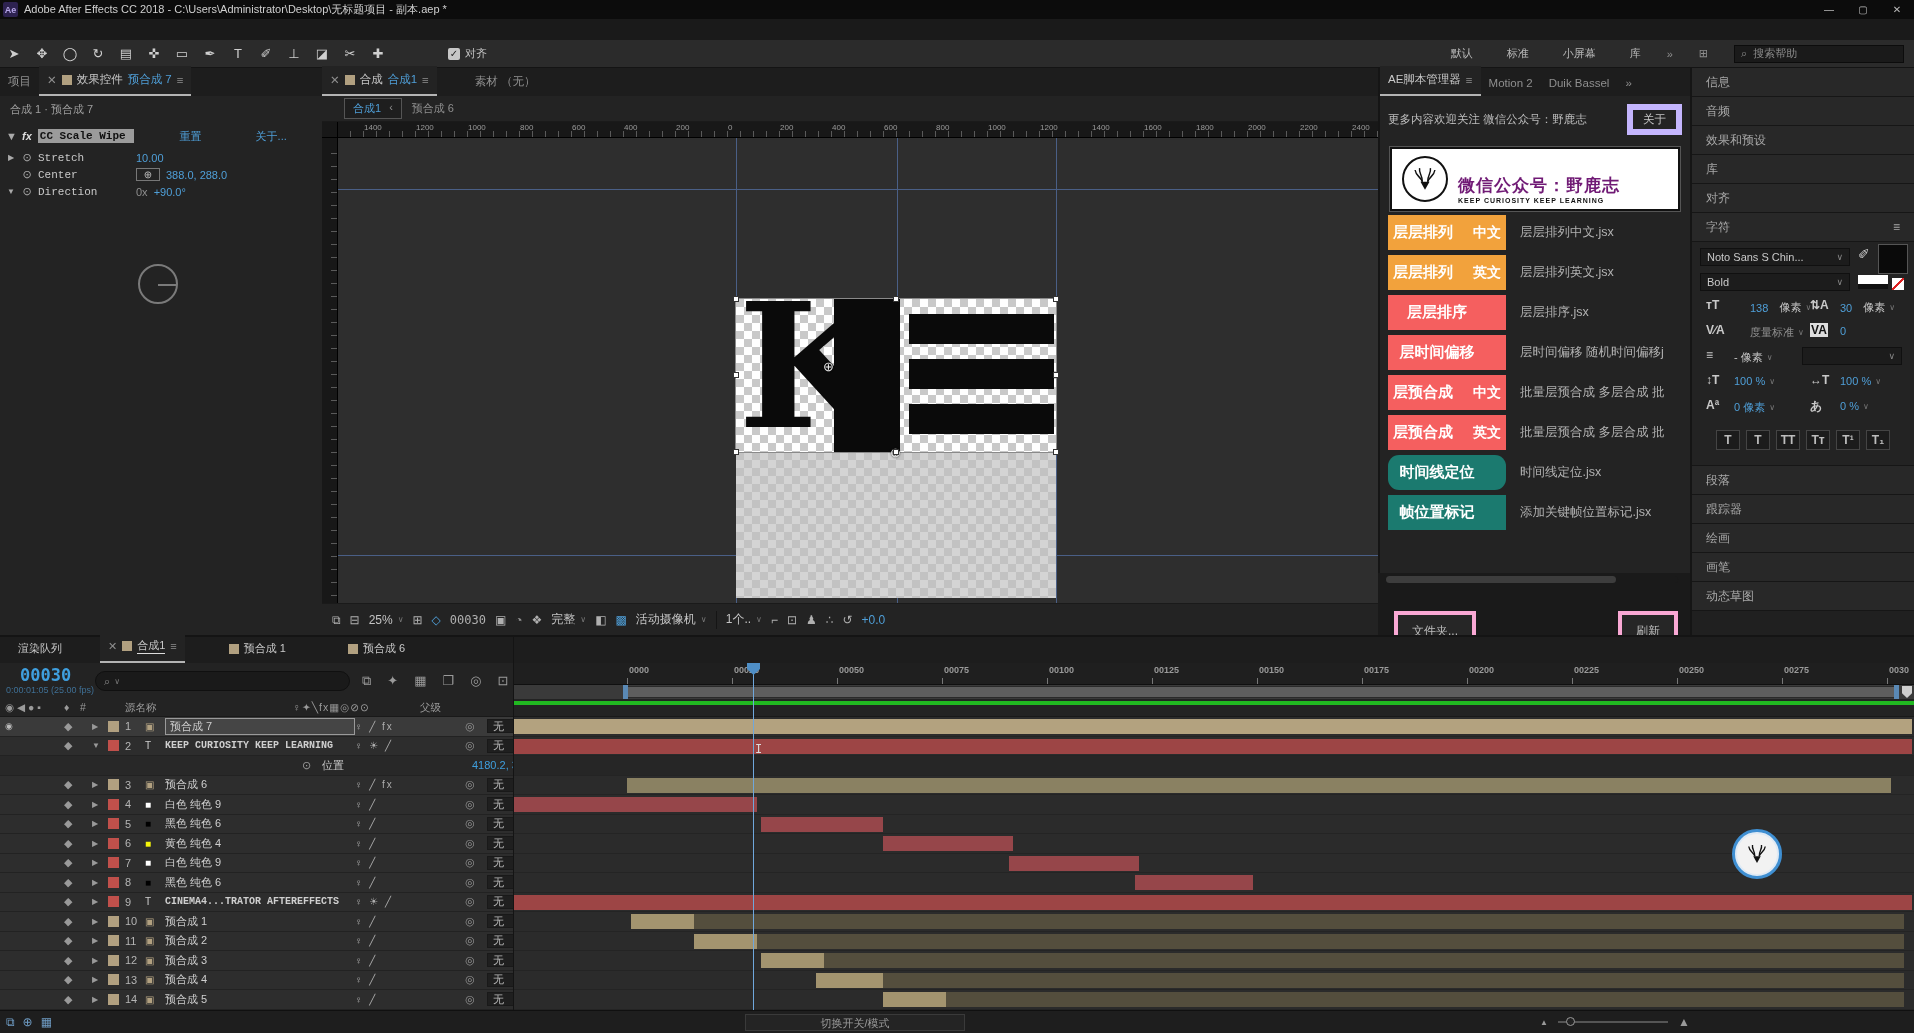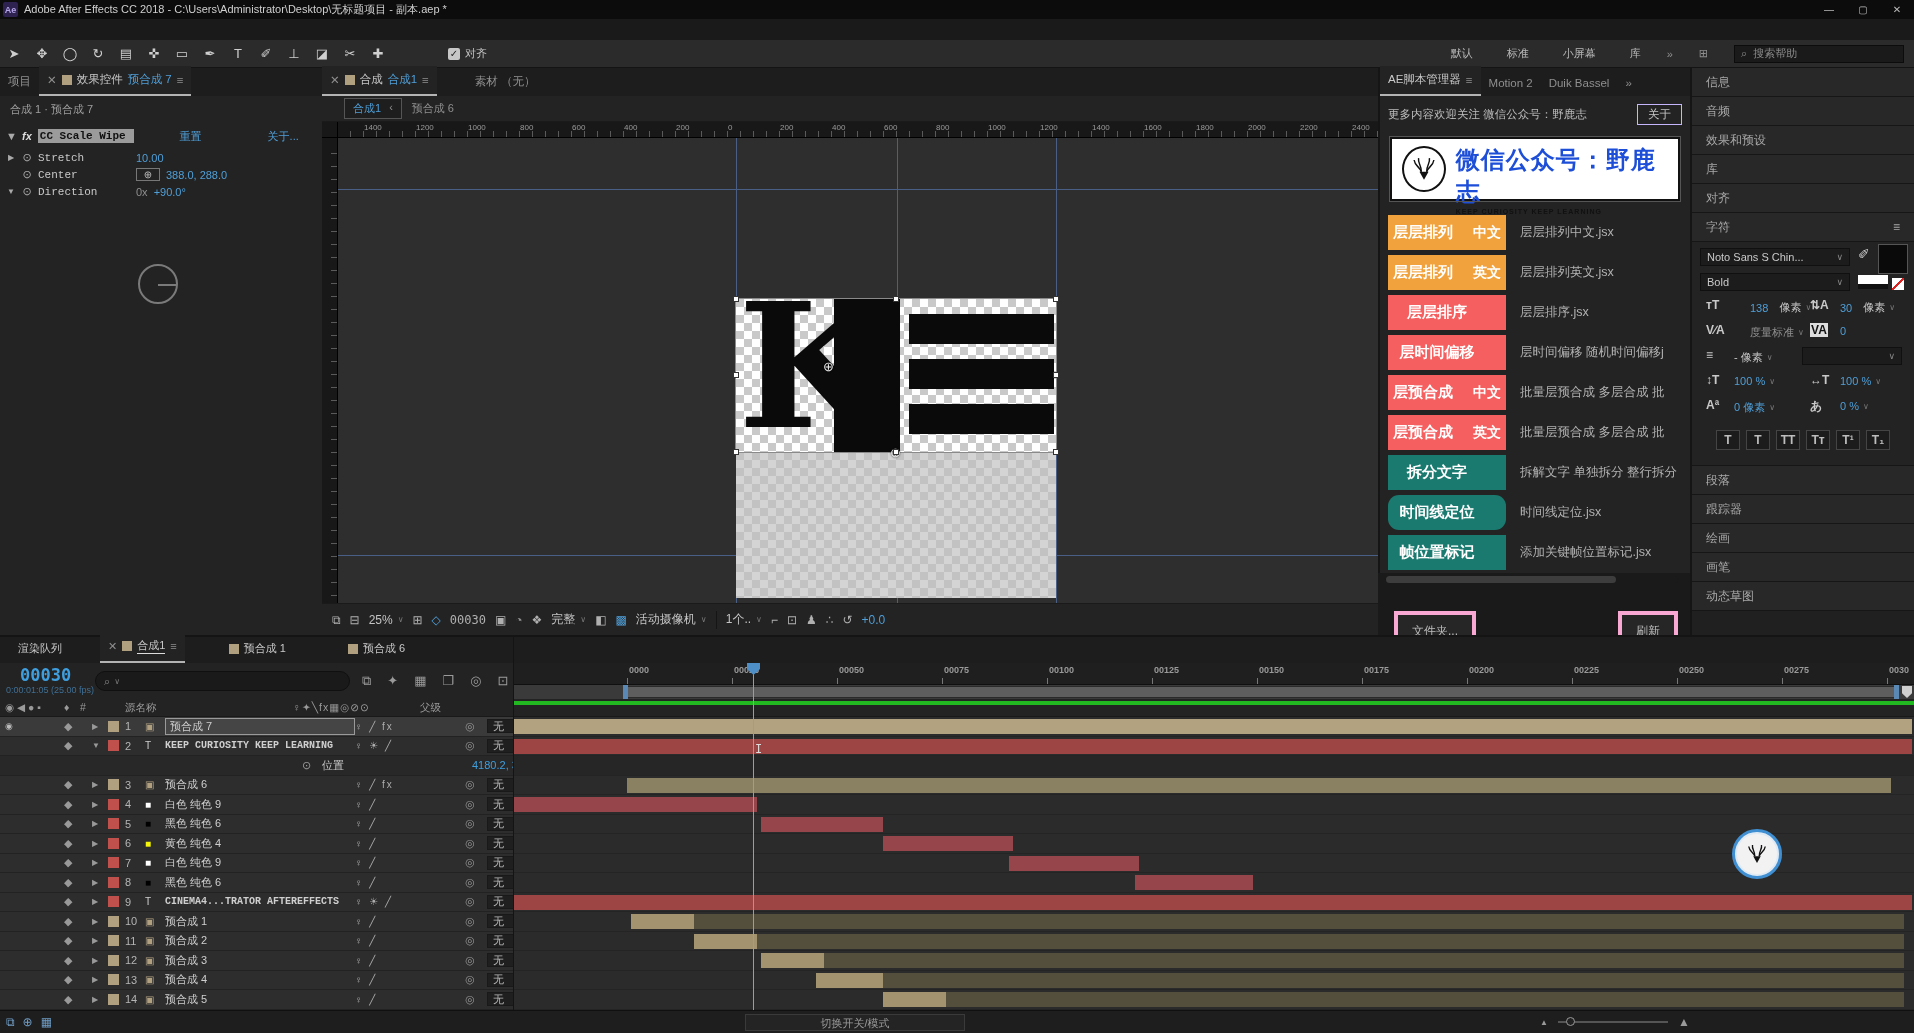--- a/index.html
+++ b/index.html
@@ -75,25 +75,25 @@
   .anchor { position:absolute; color:#e8e8e8; font-size:13px; margin:-7px; text-shadow:0 0 2px #000; }
   #vtoolbar { position:absolute; left:0; top:535px; width:1056px; height:32px; background:#232323; border-top:1px solid #1a1a1a;
     display:flex; align-items:center; gap:9px; padding:0 10px; color:#b0b0b0; font-size:12px; }
   .vt-dd { display:flex; gap:5px; align-items:center; color:#c4c4c4; }
   .vt-sep { width:1px; height:18px; background:#151515; }
 
   
   #scripts { left:1378px; top:68px; width:312px; height:505px; border-left:2px solid #151515; }
   #scripts .ptabs { font-size:11.5px; }
   #notice { display:flex; align-items:center; padding:8px 8px 4px; gap:6px; color:#bdbdbd; font-size:11.5px; }
-  #about-btn { margin-left:auto; border:1px solid #c4b5fd; padding:2px 10px; color:#c4c4c4; }
+  #about-btn { margin-left:auto; border:6px solid #c4b5fd; padding:2px 10px; color:#c4c4c4; }
   #banner { margin:8px 10px; background:#fff; border:2px solid #111; outline:1px solid #555; height:64px;
     display:flex; align-items:center; padding:0 10px; gap:10px; }
   #banner-logo { width:46px; height:46px; border:2px solid #111; border-radius:50%; display:flex; align-items:center; justify-content:center; }
-  #banner-title { color:#1d4ed8; font-weight:bold; font-size:24px; letter-spacing:1px;margin-top:20px; }
+  #banner-title { color:#701a75; font-weight:bold; font-size:17px; letter-spacing:1px;margin-top:20px; }
   #banner-sub { color:#111; font-weight:bold; font-size:7px; letter-spacing:1px; }
   #script-list { position:absolute; left:0; top:147px; width:300px; }
   .srow { display:flex; align-items:center; height:35px; margin:0 0 5px 8px; }
   .sbtn { width:118px; height:35px; display:flex; align-items:center; justify-content:center; gap:20px;
     color:#fff; font-weight:bold; font-size:15px; flex:none; }
   .sbtn .tag { font-size:14px; font-weight:bold; }
   .sdesc { color:#b2b2b2; font-size:12.5px; padding:0 0 0 14px; height:35px; display:flex; align-items:center; flex:1; white-space:nowrap; overflow:hidden; }
   #hscroll { position:absolute; left:6px; top:508px; width:292px; height:7px; background:#1a1a1a; border-radius:4px; }
   #hscroll div { width:230px; height:7px; background:#3d3d3d; border-radius:4px; }
   #scripts-footer { position:absolute; left:0; top:524px; width:312px; display:flex; padding:0 14px; }
@@ -236,21 +236,21 @@
         <span class="blue">预合成 7</span>
         <span class="dim">≡</span>
       </span>
     </div>
     <div id="fx-crumb">合成 1 · 预合成 7</div>
     <div id="fx-head">
       <span class="tw">▼</span>
       <span style="font-style:italic;font-weight:bold;color:#ddd">fx</span>
       <span id="fx-name">CC Scale Wipe</span>
       <span class="blue" style="margin-left:40px">重置</span>
-      <span class="blue" style="margin-left:60px">关于...</span>
+      <span class="blue" style="margin-left:48px">关于...</span>
     </div>
     <div class="fxrow" style="margin-top:4px">
       <span class="tw" style="font-size:8px">▶</span>
       <span class="tw">⊙</span>
       <span style="width:92px;font-family:'Liberation Mono',monospace">Stretch</span>
       <span class="blue">10.00</span>
     </div>
     <div class="fxrow">
       <span class="tw"></span>
       <span class="tw">⊙</span>
@@ -447,27 +447,20 @@
         </div>
 
         <div class="srow">
           <span class="sbtn" style="background: rgb(245, 95, 95);">
             <span>层预合成</span>
             <span class="tag">英文</span>
           </span>
           <span class="sdesc">批量层预合成 多层合成 批</span>
         </div>
 
-        <div class="srow">
-          <span class="sbtn" style="background: rgb(27, 122, 111);">
-            <span>拆分文字</span>
-            <span class="tag"></span>
-          </span>
-          <span class="sdesc">拆解文字 单独拆分 整行拆分</span>
-        </div>
 
         <div class="srow">
           <span class="sbtn" style="background: rgb(27, 122, 111); border-radius: 11px;">
             <span>时间线定位</span>
             <span class="tag"></span>
           </span>
           <span class="sdesc">时间线定位.jsx</span>
         </div>
 
         <div class="srow">

